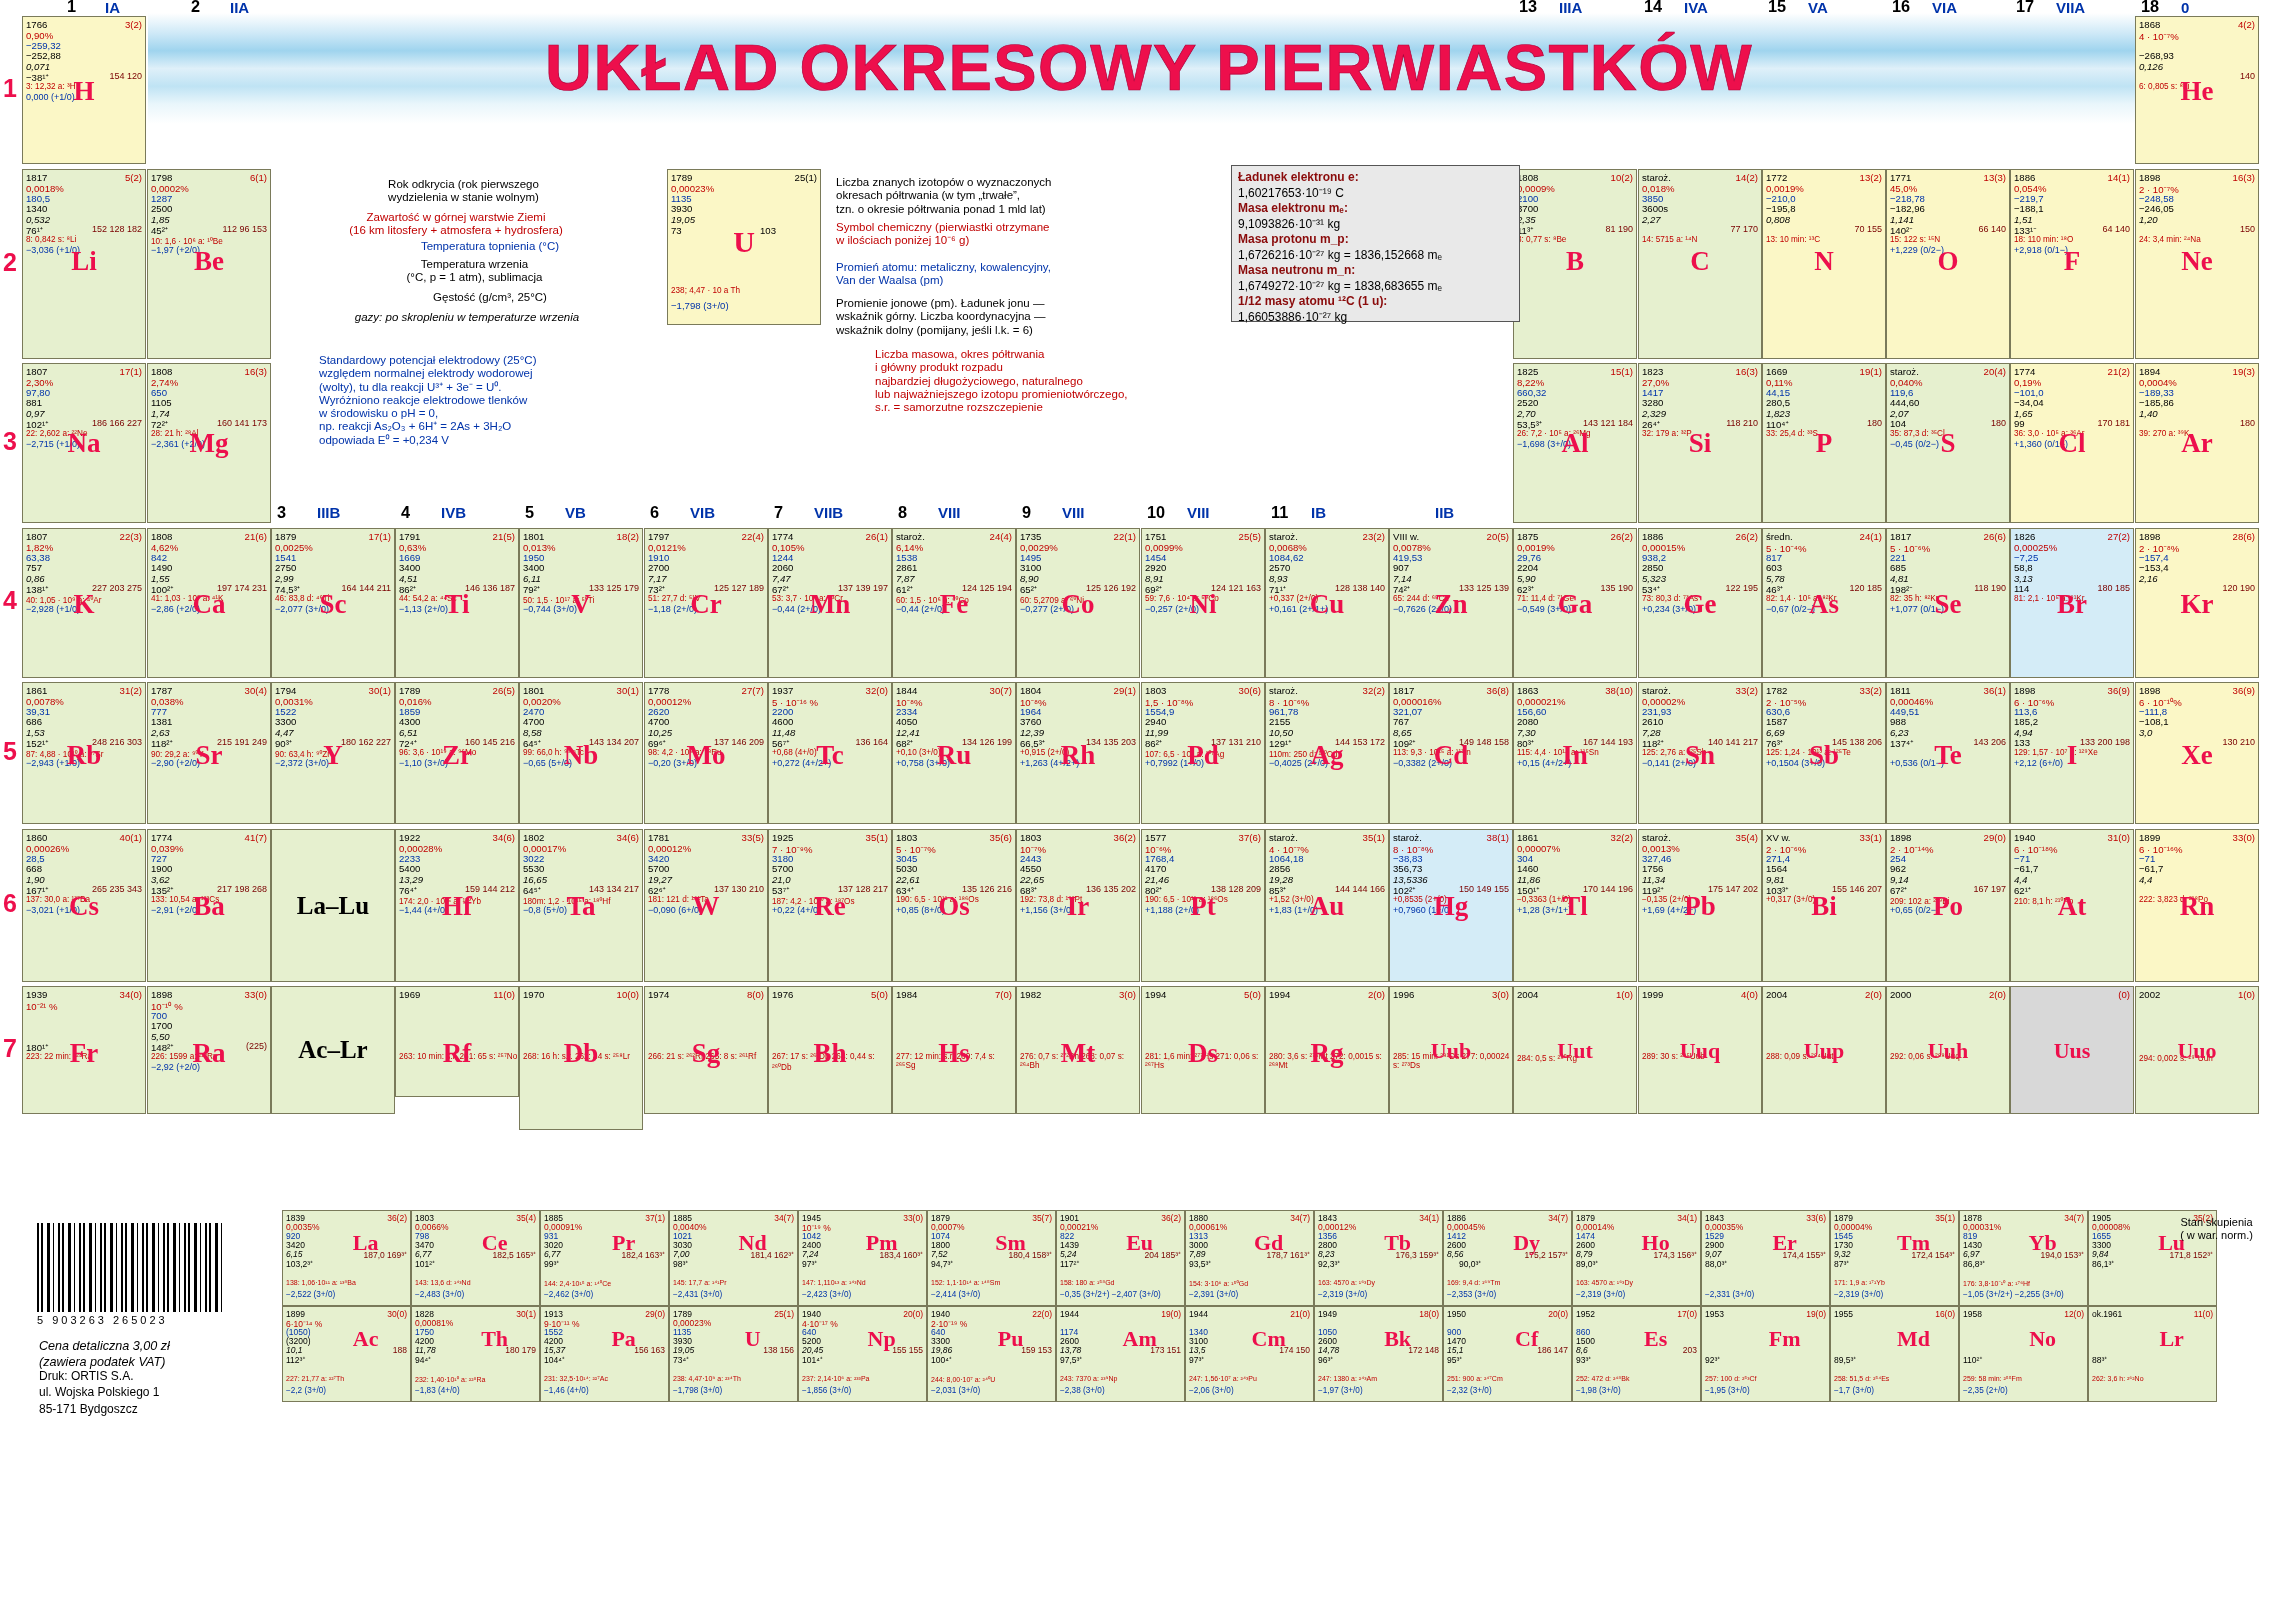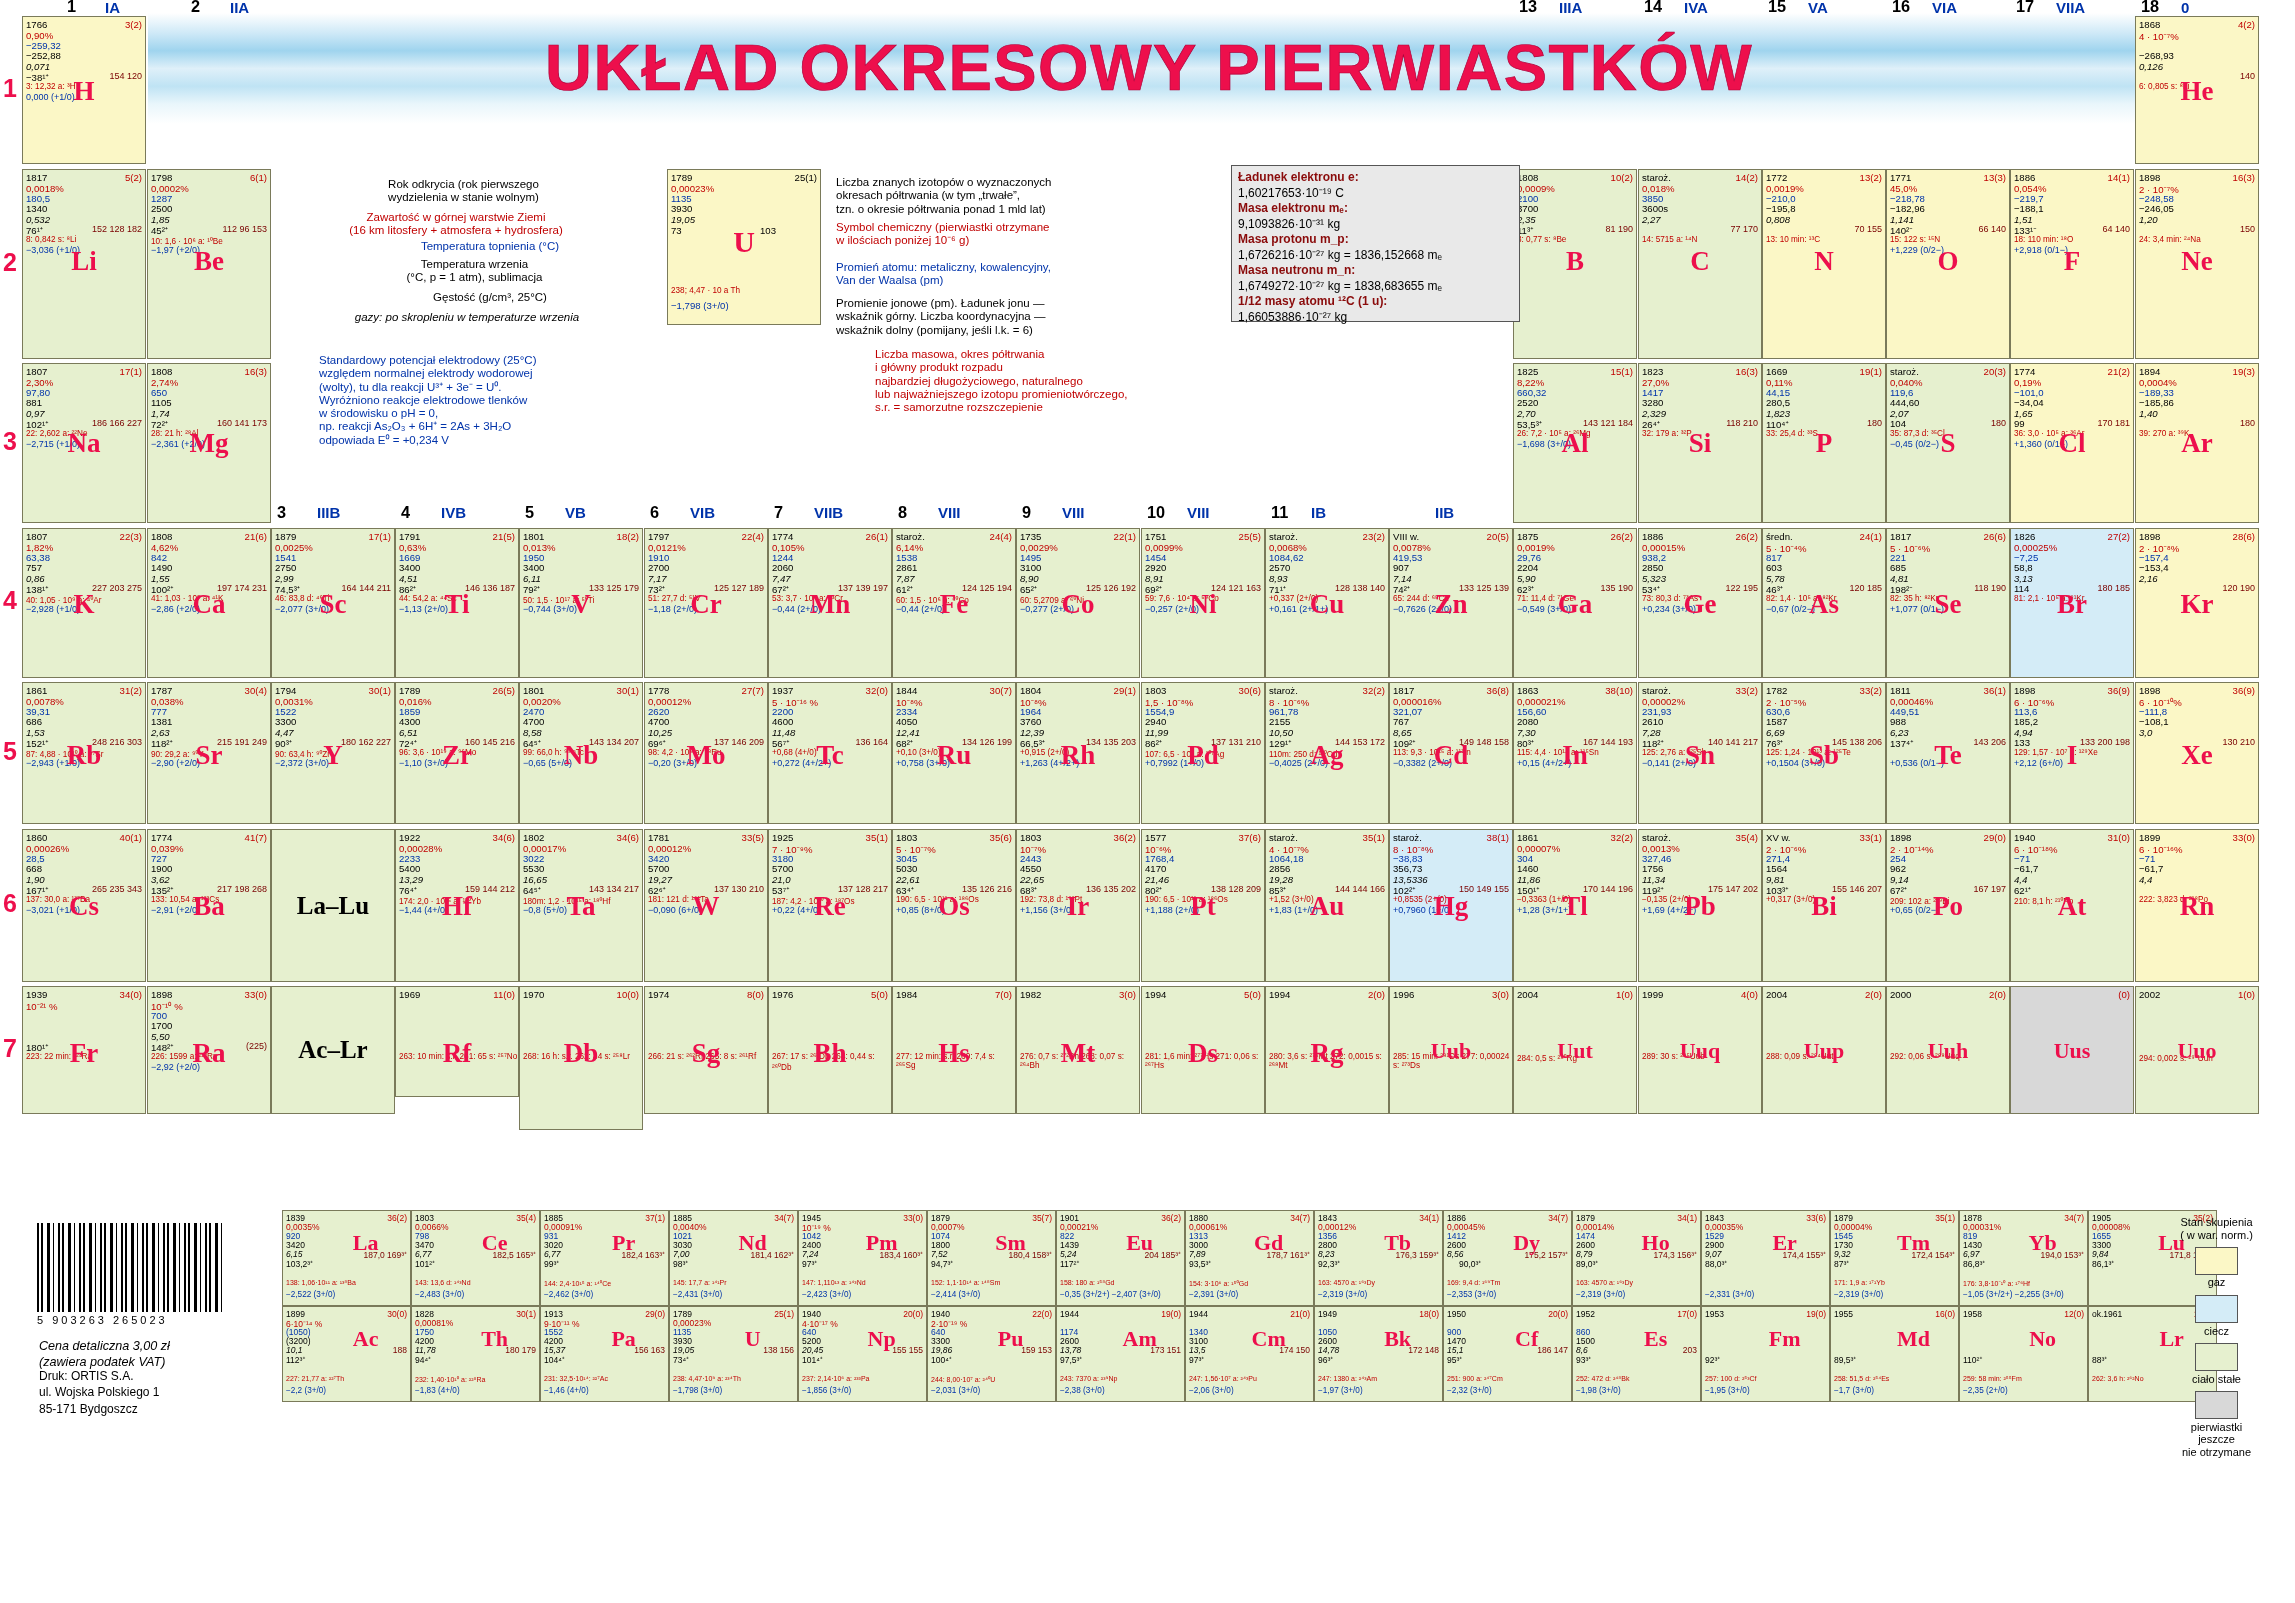--- a/index.html
+++ b/index.html
@@ -342,21 +342,21 @@
       <span class="tl melt">44,15</span>
       <span class="tl boil">280,5</span>
       <span class="tl dens">1,823</span>
       <span class="tl rad">110⁴⁺</span>
       <span class="tl" style="left: auto; right: 3px; top: 54px; font-size: 9px;">180</span>
       <span class="tl ion">33: 25,4 d: ³³S</span>
       <span class="sym" style="top: 64px;">P</span>
     </div>
     <div class="cell solid" style="left: 1886px; top: 363px; width: 124px; height: 160px;">
       <span class="tl disc">staroż.</span>
-      <span class="tl iso" style="color: rgb(192, 0, 0);">20(3)</span>
+      <span class="tl iso" style="color: rgb(192, 0, 0);">20(4)</span>
       <span class="tl abund">0,040%</span>
       <span class="tl melt">119,6</span>
       <span class="tl boil">444,60</span>
       <span class="tl dens">2,07</span>
       <span class="tl rad">104</span>
       <span class="tl" style="left: auto; right: 3px; top: 54px; font-size: 9px;">180</span>
       <span class="tl ion">35: 87,3 d: ³⁵Cl</span>
       <span class="tl pot">−0,45 (0/2−)</span>
       <span class="sym" style="top: 64px;">S</span>
     </div>
@@ -1603,26 +1603,14 @@
 </div>
 <div id="price" style="white-space:pre-line">Cena detaliczna 3,00 zł
 (zawiera podatek VAT)</div>
 <div id="imprint" style="white-space:pre-line">Druk: ORTIS S.A.
 ul. Wojska Polskiego 1
 85-171 Bydgoszcz</div>
 
 <div id="state-legend">
   <div class="ttl" style="white-space:pre-line">Stan skupienia
 ( w war. norm.)</div>
-  <div id="state-legend-items">
-      <div class="sw" style="background: rgb(251, 247, 198);"></div>
-      <div class="cap" style="white-space: pre-line;">gaz</div>
-      <div class="sw" style="background: rgb(212, 236, 247);"></div>
-      <div class="cap" style="white-space: pre-line;">ciecz</div>
-      <div class="sw" style="background: rgb(230, 240, 207);"></div>
-      <div class="cap" style="white-space: pre-line;">ciało stałe</div>
-      <div class="sw" style="background: rgb(216, 216, 216);"></div>
-      <div class="cap" style="white-space: pre-line;">pierwiastki
-jeszcze
-nie otrzymane</div>
-    </div>
 </div>
 
 
 </body></html>

